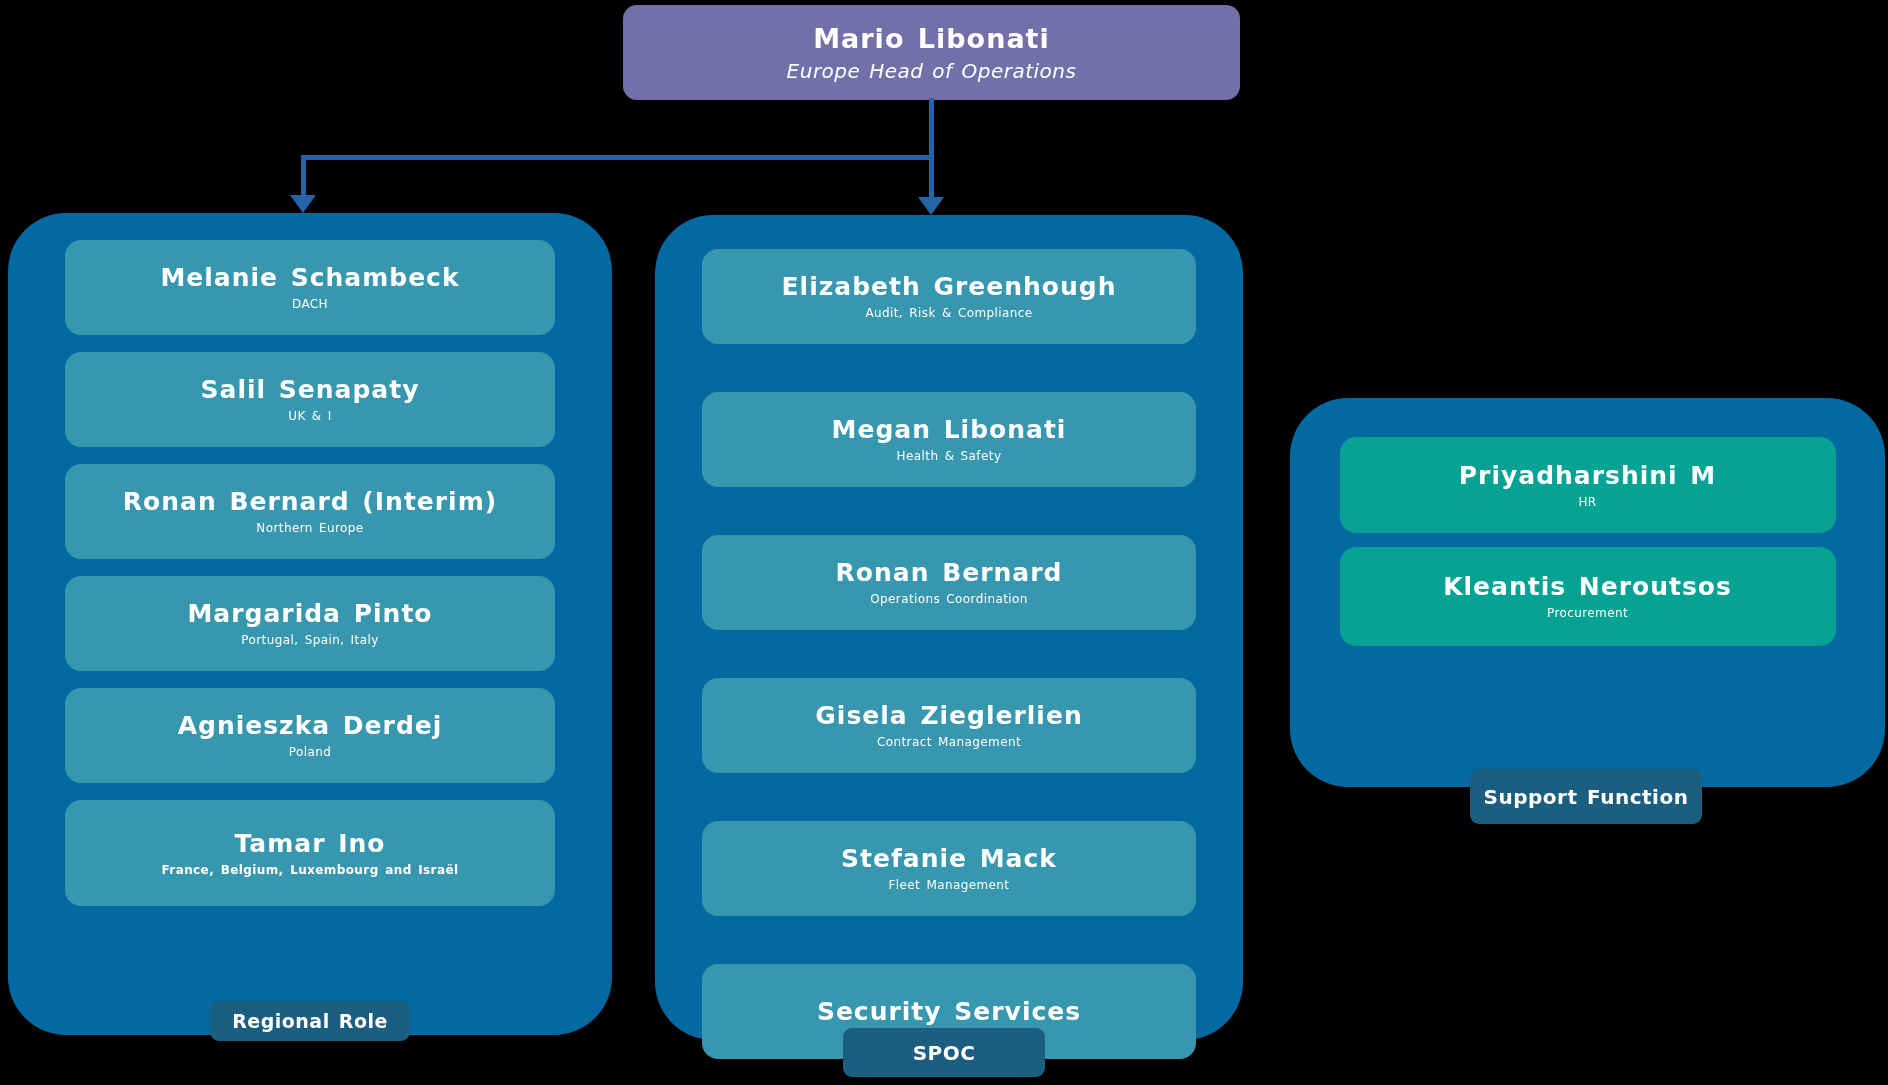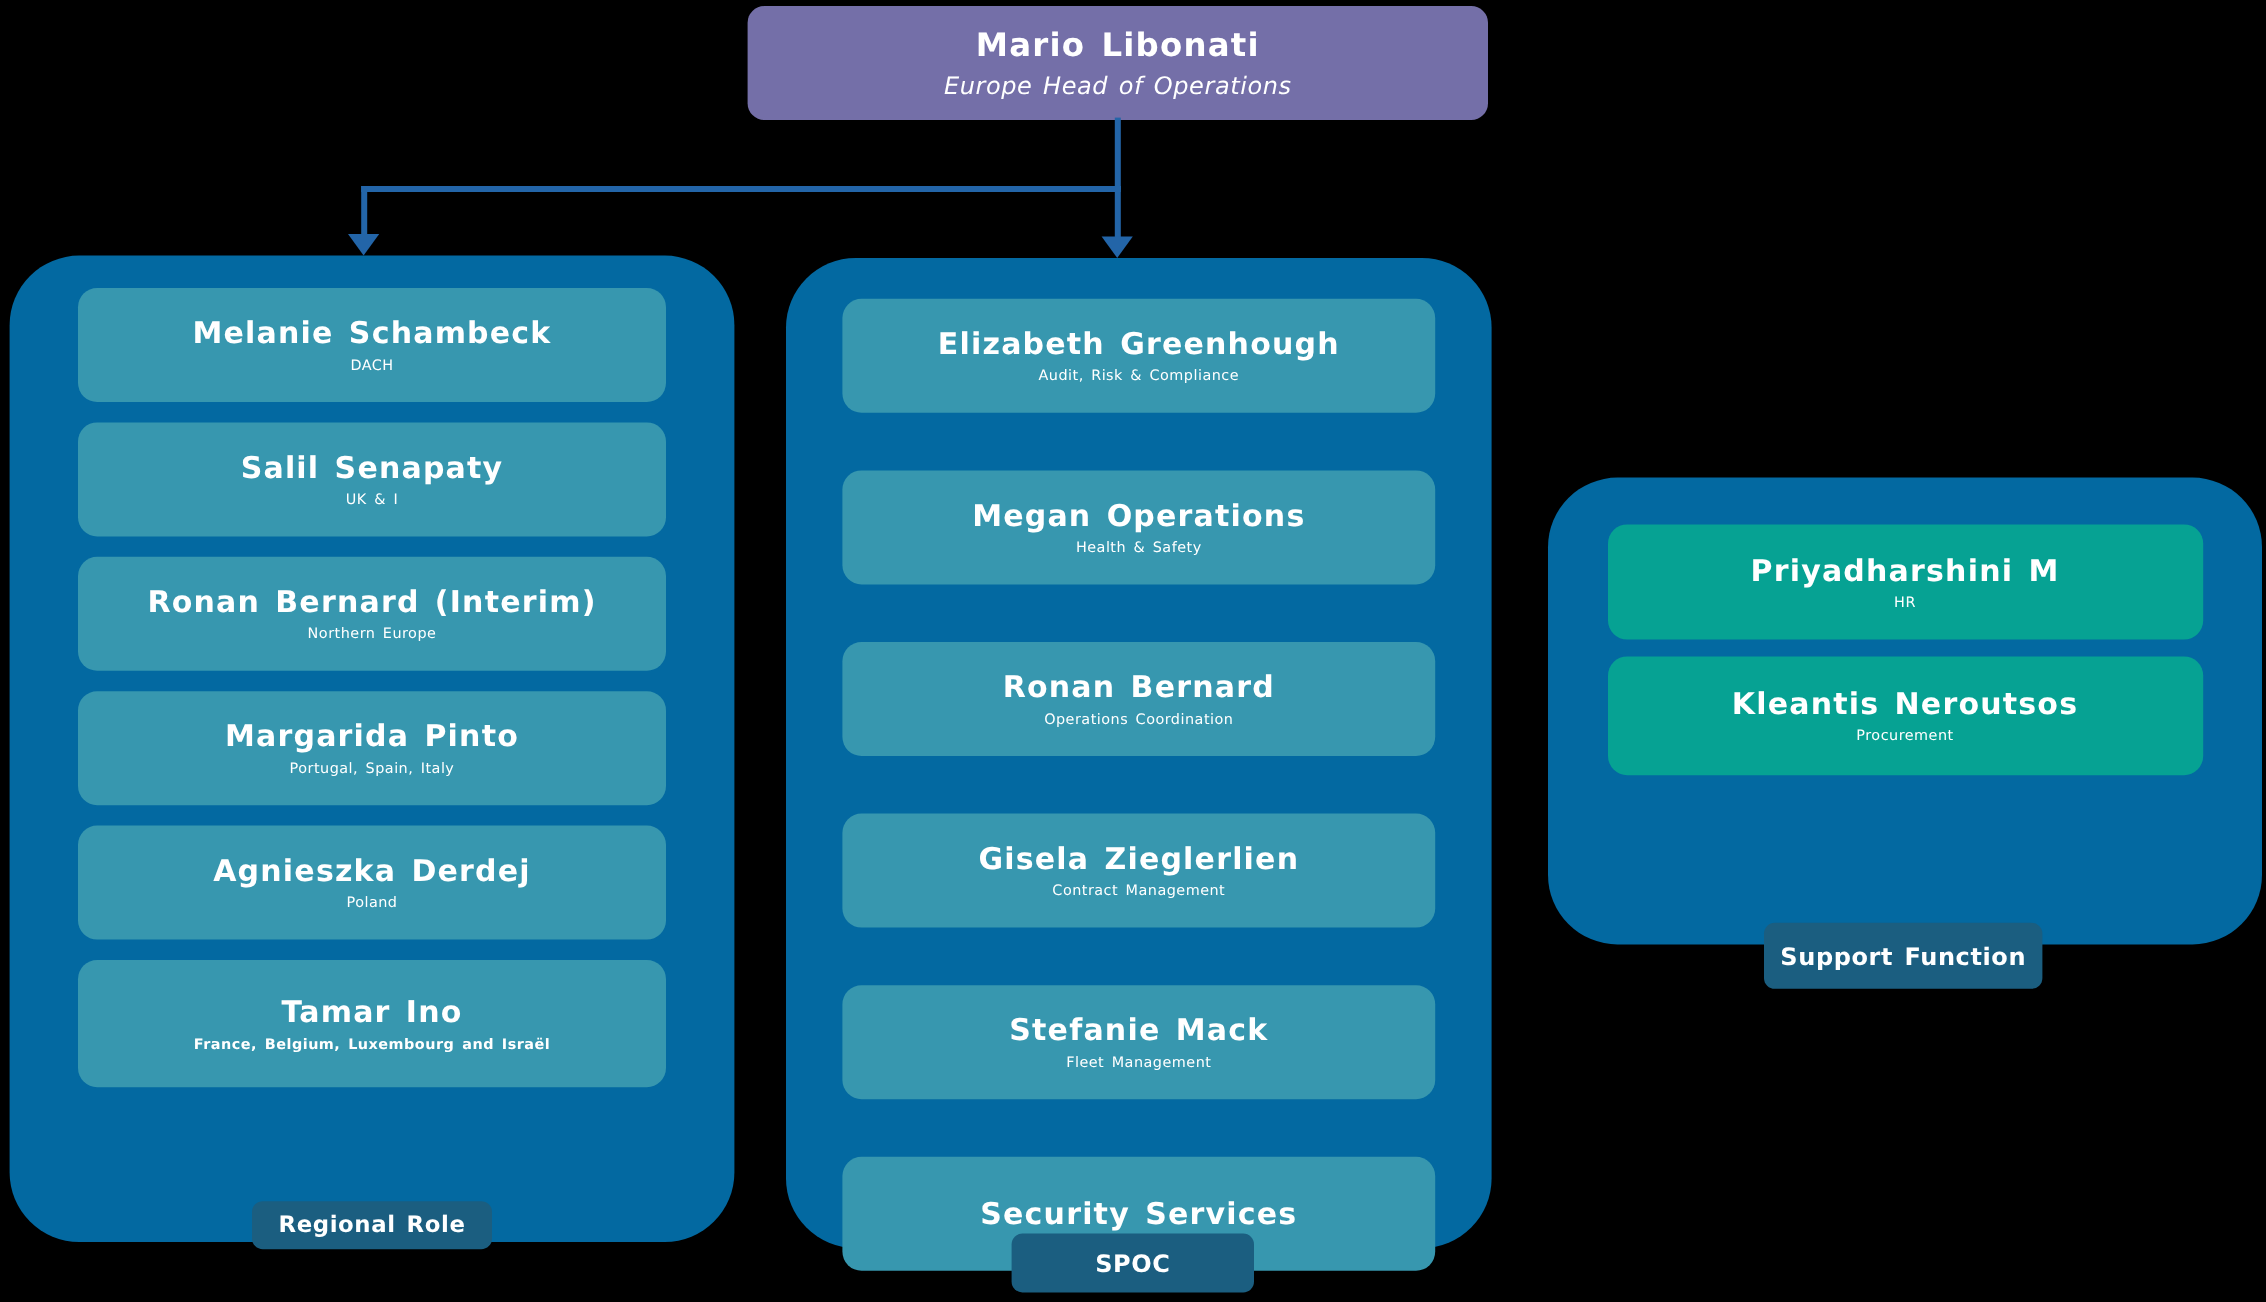--- a/index.html
+++ b/index.html
@@ -112,21 +112,21 @@
     </div>
   </div>
   <div class="badge badge-regional">Regional Role</div>
 
   <div class="group group-spoc">
     <div class="card teal">
       <div class="card-name">Elizabeth Greenhough</div>
       <div class="card-role">Audit, Risk &amp; Compliance</div>
     </div>
     <div class="card teal">
-      <div class="card-name">Megan Operations</div>
+      <div class="card-name">Megan Libonati</div>
       <div class="card-role">Health &amp; Safety</div>
     </div>
     <div class="card teal">
       <div class="card-name">Ronan Bernard</div>
       <div class="card-role">Operations Coordination</div>
     </div>
     <div class="card teal">
       <div class="card-name">Gisela Zieglerlien</div>
       <div class="card-role">Contract Management</div>
     </div>

